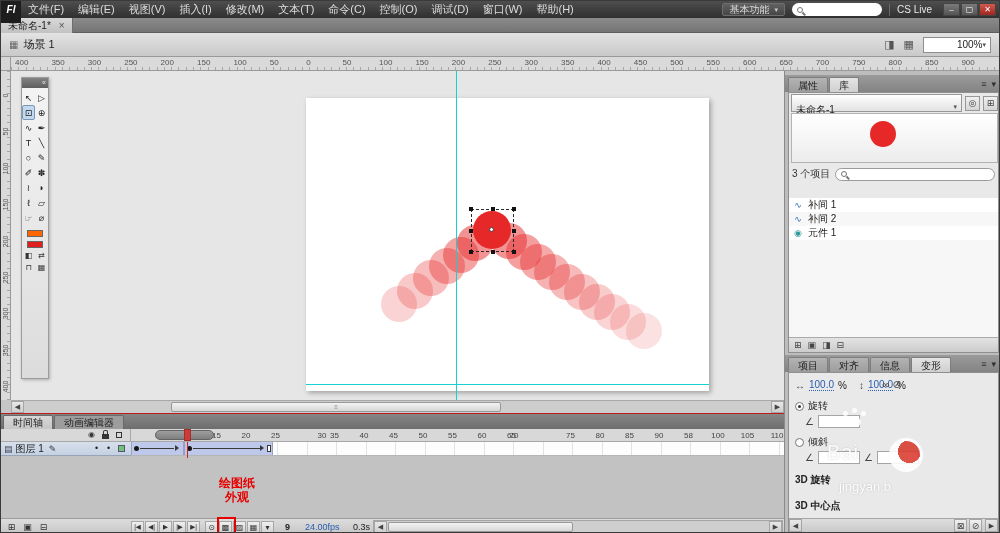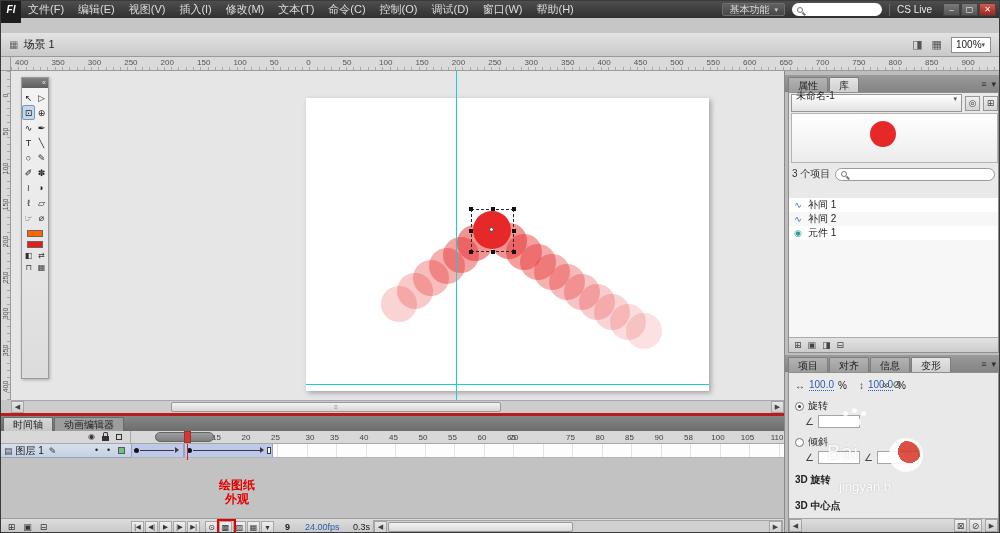--- a/index.html
+++ b/index.html
@@ -27,21 +27,21 @@
 .tabbar{position:absolute;top:17px;left:0;width:100%;height:15px;background:linear-gradient(#8b8b8b,#747474);border-bottom:1px solid #5f5f5f;z-index:55}
 .doc-tab{position:absolute;left:0;top:0;height:15px;display:flex;align-items:center;gap:8px;padding:0 7px;font-size:10px;color:#222;background:linear-gradient(#d8d8d8,#c2c2c2);border-right:1px solid #6e6e6e}
 .tab-close{font-size:10px;color:#555}
 
 
 .editbar{position:absolute;top:32px;left:0;width:100%;height:24px;background:linear-gradient(#e3e3e3,#c9c9c9);border-bottom:1px solid #999;display:flex;align-items:center;z-index:50}
 .scene-wrap{display:flex;align-items:center;gap:5px;padding-left:8px;font-size:11px;color:#222}
 .scene-icon{color:#666;font-size:10px}
 .eb-right{margin-left:auto;display:flex;align-items:center;gap:9px;padding-right:8px}
 .eb-icon{font-size:11px;color:#555}
-.zoom-box{width:40px;height:16px;background:#fff;border:1px solid #8e8e8e;display:flex;align-items:center;justify-content:flex-start;padding:0 4px;font-size:10px;color:#222}
+.zoom-box{width:68px;height:16px;background:#fff;border:1px solid #8e8e8e;display:flex;align-items:center;justify-content:flex-end;padding:0 4px;font-size:10px;color:#222}
 
 
 .corner{position:absolute;left:0;top:56px;width:10px;height:14px;background:#d6d6d6;border-right:1px solid #9b9b9b;border-bottom:1px solid #9b9b9b;z-index:45}
 .h-ruler{position:absolute;left:10px;top:56px;width:990px;height:14px;border-bottom:1px solid #9b9b9b;overflow:hidden;z-index:45;background-color:#dadada;background-image:repeating-linear-gradient(90deg,#a6a6a6 0 1px,transparent 1px 7.28px);background-size:100% 4px;background-position:0 10px;background-repeat:no-repeat}
 .hr-label{position:absolute;top:1px;font-size:8px;color:#555}
 .v-ruler{position:absolute;left:0;top:70px;width:10px;height:329px;border-right:1px solid #9b9b9b;overflow:hidden;z-index:6;background-color:#dadada;background-image:repeating-linear-gradient(0deg,#a6a6a6 0 1px,transparent 1px 7.28px);background-size:4px 100%;background-position:6px 0;background-repeat:no-repeat}
 .vr-label{position:absolute;left:-6px;width:20px;text-align:center;font-size:7px;color:#555;transform:rotate(-90deg)}
 
 
 .pasteboard{position:absolute;left:10px;top:70px;width:773px;height:329px;background:#e6e6e6;overflow:hidden}
@@ -72,21 +72,21 @@
 
 .rpanel{position:absolute;left:783px;top:70px;width:217px;height:463px;background:#bdbdbd;border-left:1px solid #8a8a8a}
 .strip{position:absolute;left:0;width:100%;height:17px;background:linear-gradient(#9b9b9b,#838383);display:flex;align-items:flex-end;padding-left:3px;gap:1px}
 .ptab{height:15px;line-height:15px;padding:0 9px;font-size:10px;background:linear-gradient(#b3b3b3,#9d9d9d);color:#222;border-radius:2px 2px 0 0;border:1px solid #7e7e7e;border-bottom:none;white-space:nowrap}
 .ptab.active{background:linear-gradient(#e4e4e4,#cfcfcf)}
 .strip-icons{margin-left:auto;display:flex;gap:5px;padding:0 5px 3px 0;color:#2e2e2e;font-size:9px}
 .panel-body{position:absolute;left:3px;width:211px;background:#e9e9e9;border:1px solid #8f8f8f}
 
 
 .lib-select-row{position:absolute;left:2px;top:2px;width:207px;height:16px;display:flex;gap:3px;align-items:center}
-.lib-select{flex:1;height:15px;background:linear-gradient(#fff,#e2e2e2);border:1px solid #979797;display:flex;align-items:flex-end;justify-content:space-between;padding:8px 4px;font-size:10px;color:#222}
+.lib-select{flex:1;height:15px;background:linear-gradient(#fff,#e2e2e2);border:1px solid #979797;display:flex;align-items:flex-start;justify-content:space-between;padding:8px 4px;font-size:10px;color:#222}
 .sm-btn{width:15px;height:15px;border:1px solid #979797;background:linear-gradient(#f0f0f0,#d5d5d5);font-size:9px;display:flex;align-items:center;justify-content:center;color:#444;flex:none}
 .lib-preview{position:absolute;left:2px;top:20px;width:207px;height:50px;background:linear-gradient(#ffffff,#ececec);border:1px solid #b3b3b3}
 .preview-ball{position:absolute;border-radius:50%}
 .lib-count-row{position:absolute;left:0;top:73px;width:100%;height:16px;display:flex;align-items:center;gap:5px;padding:0 3px}
 .lib-count{font-size:10px;color:#333;white-space:nowrap}
 .lib-search{flex:1;height:13px;background:#fff;border:1px solid #9a9a9a;border-radius:7px;display:flex;align-items:center;padding:0 5px;gap:3px}
 .lib-header{position:absolute;left:0;top:90px;width:100%;height:15px;background:linear-gradient(#f2f2f2,#d2d2d2);border-top:1px solid #ababab;border-bottom:1px solid #ababab;display:flex;align-items:center;font-size:10px;color:#222;padding:0 5px}
 .lib-header .spacer{flex:1}
 .sort-icon{font-size:7px;color:#555;margin-right:7px}
 .lib-list{position:absolute;left:0;top:105px;width:100%;height:141px;background:#f7f7f7}
@@ -109,21 +109,21 @@
 .tf-footer .sm-btn{position:absolute;top:0;width:13px;height:13px;border:1px solid #a5a5a5}
 
 
 .watermark{position:absolute;left:818px;top:410px;width:182px;height:112px;z-index:48;color:#fff;opacity:.88;pointer-events:none;text-shadow:0 0 2px rgba(110,110,110,.4)}
 .paw i{position:absolute;background:#fff;border-radius:50%}
 .wm-brand{position:absolute;left:8px;top:30px;font-size:20px;font-weight:normal;letter-spacing:1px}
 .wm-logo{position:absolute;left:70px;top:27px;width:34px;height:34px;border-radius:50%;border:3px solid #fff;background:radial-gradient(circle at 62% 38%,#d93a2e 0 46%,#ffffff 47% 100%)}
 .wm-sub{position:absolute;left:20px;top:68px;font-size:13px}
 
 
-.timeline{position:absolute;left:0;top:412px;width:783px;height:121px;background:#000000;border-top:3px solid #b91c1c}
+.timeline{position:absolute;left:0;top:412px;width:783px;height:121px;background:#000000;border-top:1px solid #b91c1c}
 .tl-tabs{position:absolute;top:0;left:0;width:100%;height:15px;background:linear-gradient(#868686,#6d6d6d);display:flex;align-items:flex-end;padding-left:2px;gap:1px}
 .tl-tab{height:14px;line-height:14px;padding:0 9px;font-size:10px;border-radius:2px 2px 0 0;background:#9d9d9d;color:#1c1c1c;border:1px solid #6a6a6a;border-bottom:none;white-space:nowrap}
 .tl-tab.active{background:linear-gradient(#d8d8d8,#c6c6c6)}
 .tl-header{position:absolute;top:15px;left:0;width:100%;height:13px;background:#d8d8d8;border-bottom:1px solid #a8a8a8}
 .tl-head-left{position:absolute;left:0;top:0;width:130px;height:12px;border-right:1px solid #a8a8a8;display:flex;align-items:center;justify-content:flex-end;gap:7px;padding-right:8px}
 .head-icon{font-size:8px;color:#333;line-height:10px}
 .padlock{width:7px;height:5px;background:#333;position:relative;margin-top:3px}
 .padlock::before{content:"";position:absolute;top:-4px;left:1px;width:3px;height:4px;border:1px solid #333;border-bottom:none;border-radius:2px 2px 0 0}
 .outline-box{width:6px;height:6px;border:1px solid #333}
 .fr-num{position:absolute;top:2px;width:20px;text-align:center;font-size:8px;color:#444}
@@ -184,20 +184,26 @@
       <div class="vbar"></div>
       <div class="cs-live">CS Live</div>
       <div class="win-btns" id="winBtns">
           <div class="win-btn">–</div>
           <div class="win-btn">▢</div>
           <div class="win-btn close">✕</div>
         </div>
     </div>
   </div>
 
+  <div class="tabbar">
+    <div class="doc-tab">
+      <span>未命名-1*</span>
+      <span class="tab-close">×</span>
+    </div>
+  </div>
 
   <div class="editbar">
     <div class="scene-wrap">
       <span class="scene-icon">▦</span>
       <span>场景 1</span>
     </div>
     <div class="eb-right" id="ebRight">
         <div class="eb-icon">◨</div>
         <div class="eb-icon">▦</div>
       <div class="zoom-box">
@@ -460,21 +466,21 @@
       <div class="tl-head-left">
         <span class="head-icon">◉</span>
         <span class="padlock"></span>
         <span class="outline-box"></span>
       </div>
     <div class="fr-num" style="left: 146.55px;">5</div>
         <div class="fr-num" style="left: 176.05px;">10</div>
         <div class="fr-num" style="left: 205.55px;">15</div>
         <div class="fr-num" style="left: 235.05px;">20</div>
         <div class="fr-num" style="left: 264.55px;">25</div>
-        <div class="fr-num" style="left: 299px;">30</div>
+        <div class="fr-num" style="left: 311px;">30</div>
         <div class="fr-num" style="left: 323.55px;">35</div>
         <div class="fr-num" style="left: 353.05px;">40</div>
         <div class="fr-num" style="left: 382.55px;">45</div>
         <div class="fr-num" style="left: 412.05px;">50</div>
         <div class="fr-num" style="left: 441.55px;">55</div>
         <div class="fr-num" style="left: 471.05px;">60</div>
         <div class="fr-num" style="left: 500.55px;">65</div>
         <div class="fr-num" style="left: 503px;">70</div>
         <div class="fr-num" style="left: 559.55px;">75</div>
         <div class="fr-num" style="left: 589.05px;">80</div>

